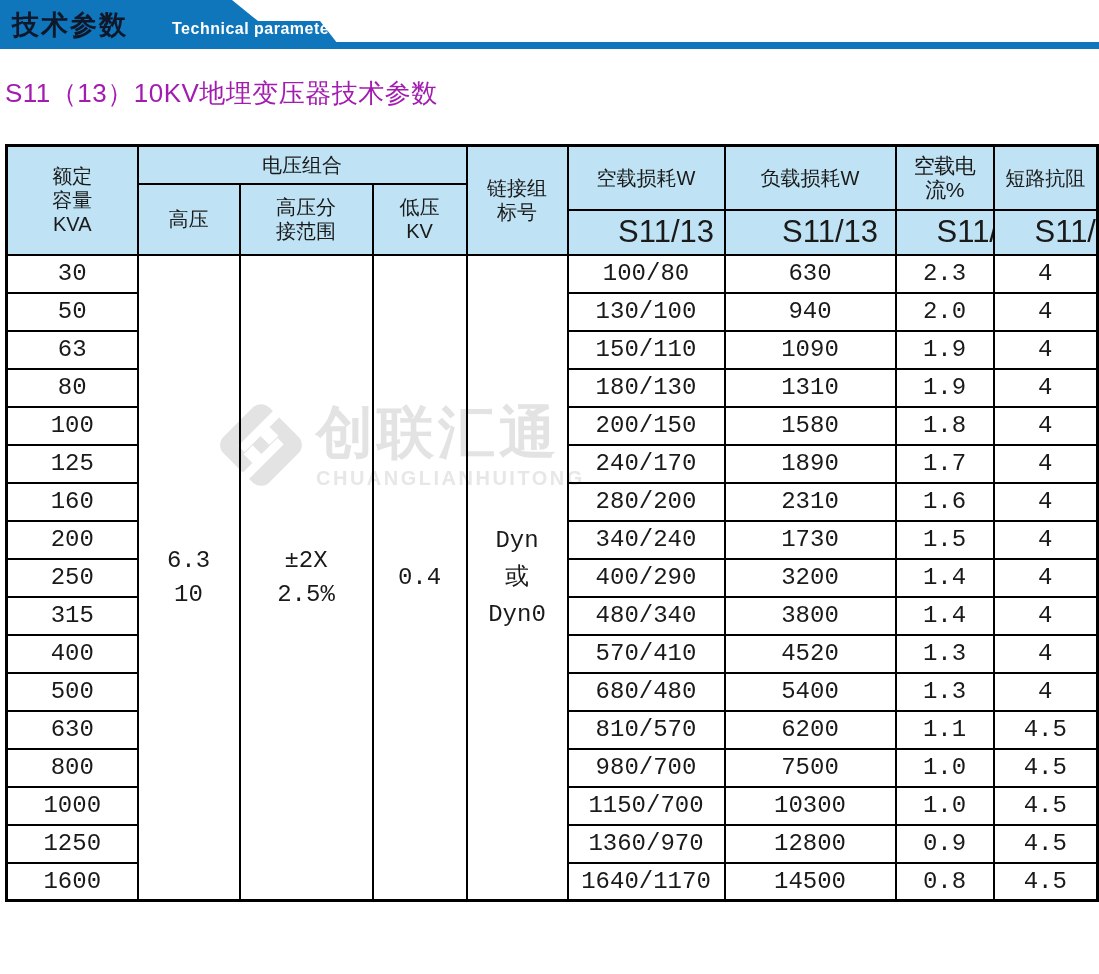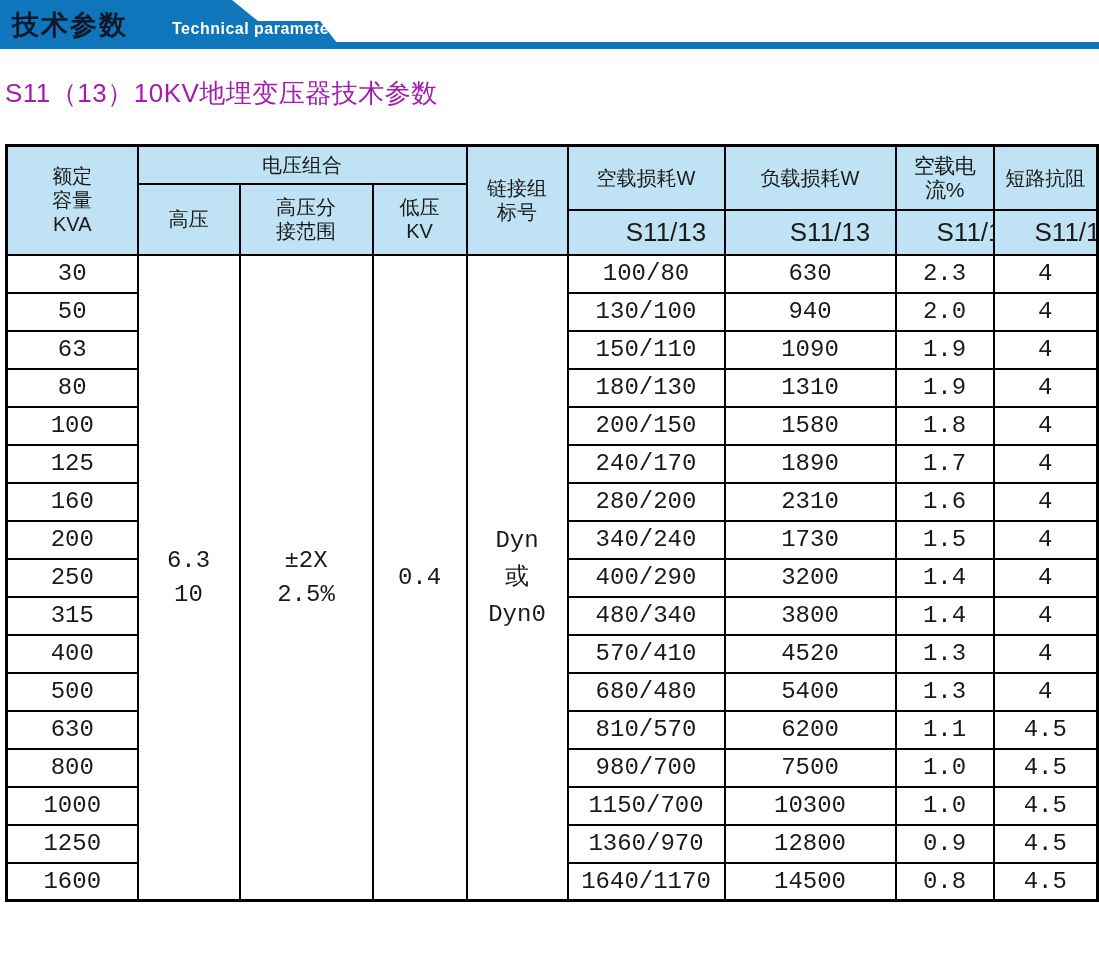--- a/index.html
+++ b/index.html
@@ -81,21 +81,21 @@
   }
   table.spec thead th {
     background:#bfe3f4;
     font-weight:normal;
     font-size:20px;
     line-height:24px;
   }
   table.spec thead tr:nth-child(1) { height:38px; }
   table.spec thead tr:nth-child(2) { height:26px; }
   table.spec thead tr:nth-child(3) { height:45px; }
-  table.spec thead th.model { font-size:26px;padding-left:40px; }
+  table.spec thead th.model { font-size:31px;padding-left:40px; }
   table.spec thead th.tight { font-size:21px; letter-spacing:-0.5px; }
   table.spec tbody tr { height:38px;font-family:Liberation Mono, monospace; }
   table.spec tbody td {
     font-size:24px;
     background:transparent;
   }
   td.merged-cell {
     vertical-align:middle;
     padding-bottom:96px;
     font-size:27px;
@@ -109,20 +109,33 @@
 
 <div class="page">
 
   <div class="banner-strip"></div>
   <div class="banner-shape"></div>
   <div class="banner-title">技术参数</div>
   <div class="banner-subtitle">Technical parameter</div>
 
   <div class="page-title">S11（13）10KV地埋变压器技术参数</div>
 
+  <div class="watermark">
+    <svg class="wm-logo" viewBox="0 0 100 100">
+      <rect x="17" y="17" width="66" height="66" rx="12" fill="#e3e3e3" transform="rotate(45 50 50)"></rect>
+      <path d="M66 18 L30 54" stroke="#ffffff" stroke-width="9" fill="none"></path>
+      <path d="M70 46 L34 82" stroke="#ffffff" stroke-width="9" fill="none"></path>
+      <rect x="52" y="34" width="13" height="13" fill="#ffffff" transform="rotate(45 58.5 40.5)"></rect>
+      <rect x="35" y="53" width="13" height="13" fill="#ffffff" transform="rotate(45 41.5 59.5)"></rect>
+    </svg>
+    <div class="wm-text">
+      <div class="wm-cn">创联汇通</div>
+      <div class="wm-en">CHUANGLIANHUITONG</div>
+    </div>
+  </div>
 
   <div class="spec-table-wrap">
     <table class="spec">
       <colgroup>
         <col style="width:131px">
           <col style="width:102px">
           <col style="width:133px">
         <col style="width:94px">
           <col style="width:101px">
           <col style="width:157px">

